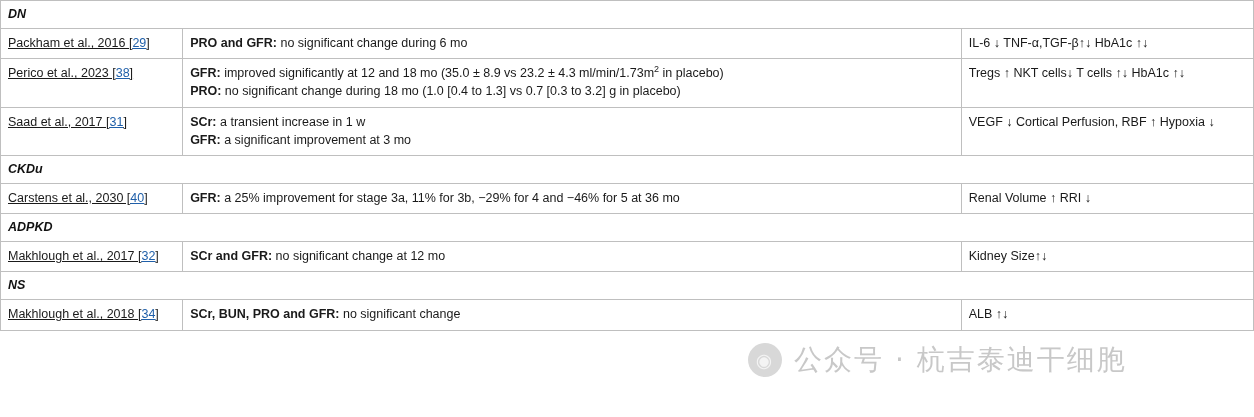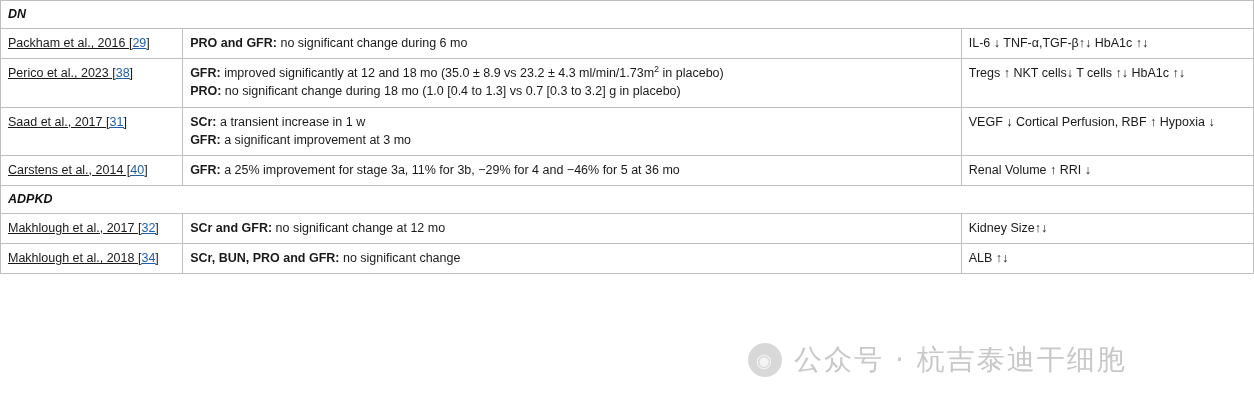--- a/index.html
+++ b/index.html
@@ -108,36 +108,42 @@
         <td>Tregs ↑ NKT cells↓ T cells ↑↓ HbA1c ↑↓</td>
       </tr>
       <tr>
         <td class="ref-cell"><span>Saad et al., 2017 [</span><a class="ref-link" href="#">31</a><span>]</span></td>
         <td>
           <span class="outcome-line"><span class="lbl">SCr:</span><span> a transient increase in 1 w</span></span>
           <span class="outcome-line"><span class="lbl">GFR:</span><span> a significant improvement at 3 mo</span></span>
         </td>
         <td>VEGF ↓ Cortical Perfusion, RBF ↑ Hypoxia ↓</td>
       </tr>
+      <tr class="section-row">
+        <td colspan="3">CKDu</td>
+      </tr>
       <tr>
-        <td class="ref-cell"><span>Carstens et al., 2014 [</span><a class="ref-link" href="#">40</a><span>]</span></td>
+        <td class="ref-cell"><span>Carstens et al., 2030 [</span><a class="ref-link" href="#">40</a><span>]</span></td>
         <td>
           <span class="outcome-line"><span class="lbl">GFR:</span><span> a 25% improvement for stage 3a, 11% for 3b, −29% for 4 and −46% for 5 at 36 mo</span></span>
         </td>
         <td>Renal Volume ↑ RRI ↓</td>
       </tr>
       <tr class="section-row">
         <td colspan="3">ADPKD</td>
       </tr>
       <tr>
         <td class="ref-cell"><span>Makhlough et al., 2017 [</span><a class="ref-link" href="#">32</a><span>]</span></td>
         <td>
           <span class="outcome-line"><span class="lbl">SCr and GFR:</span><span> no significant change at 12 mo</span></span>
         </td>
         <td>Kidney Size↑↓</td>
+      </tr>
+      <tr class="section-row">
+        <td colspan="3">NS</td>
       </tr>
       <tr>
         <td class="ref-cell"><span>Makhlough et al., 2018 [</span><a class="ref-link" href="#">34</a><span>]</span></td>
         <td>
           <span class="outcome-line"><span class="lbl">SCr, BUN, PRO and GFR:</span><span> no significant change</span></span>
         </td>
         <td>ALB ↑↓</td>
       </tr>
     </tbody>
 </table>

